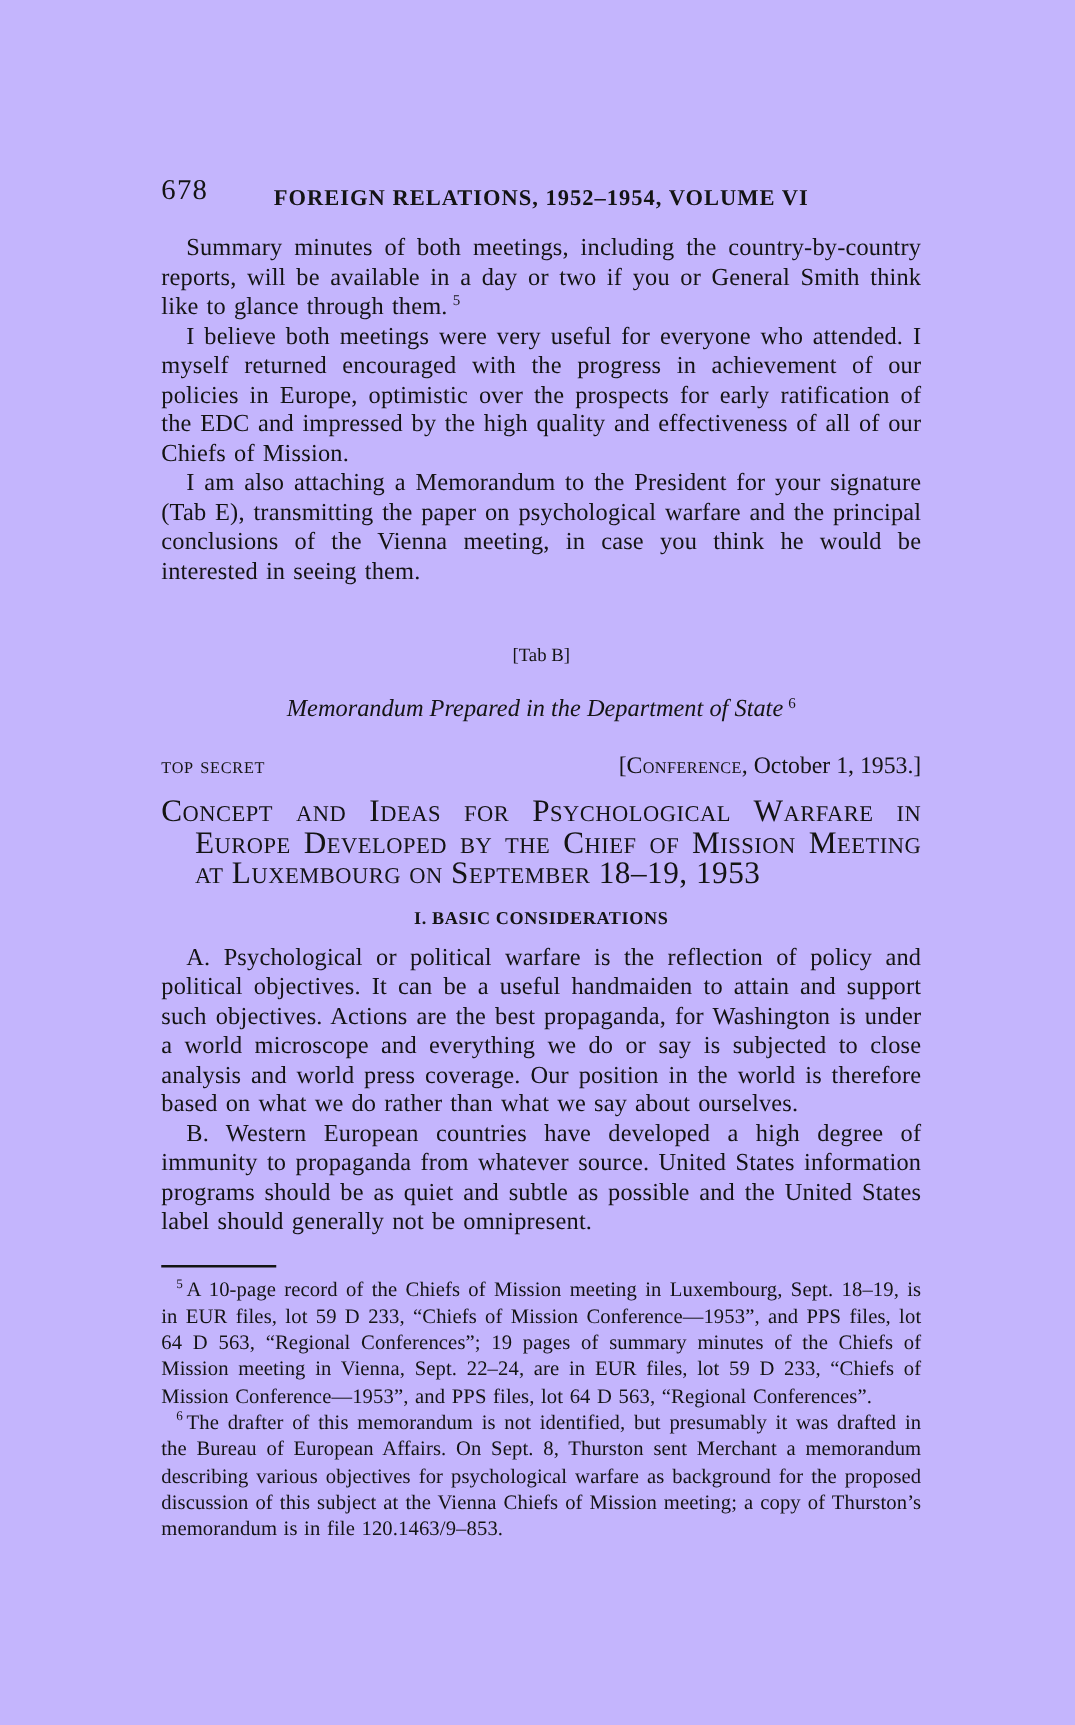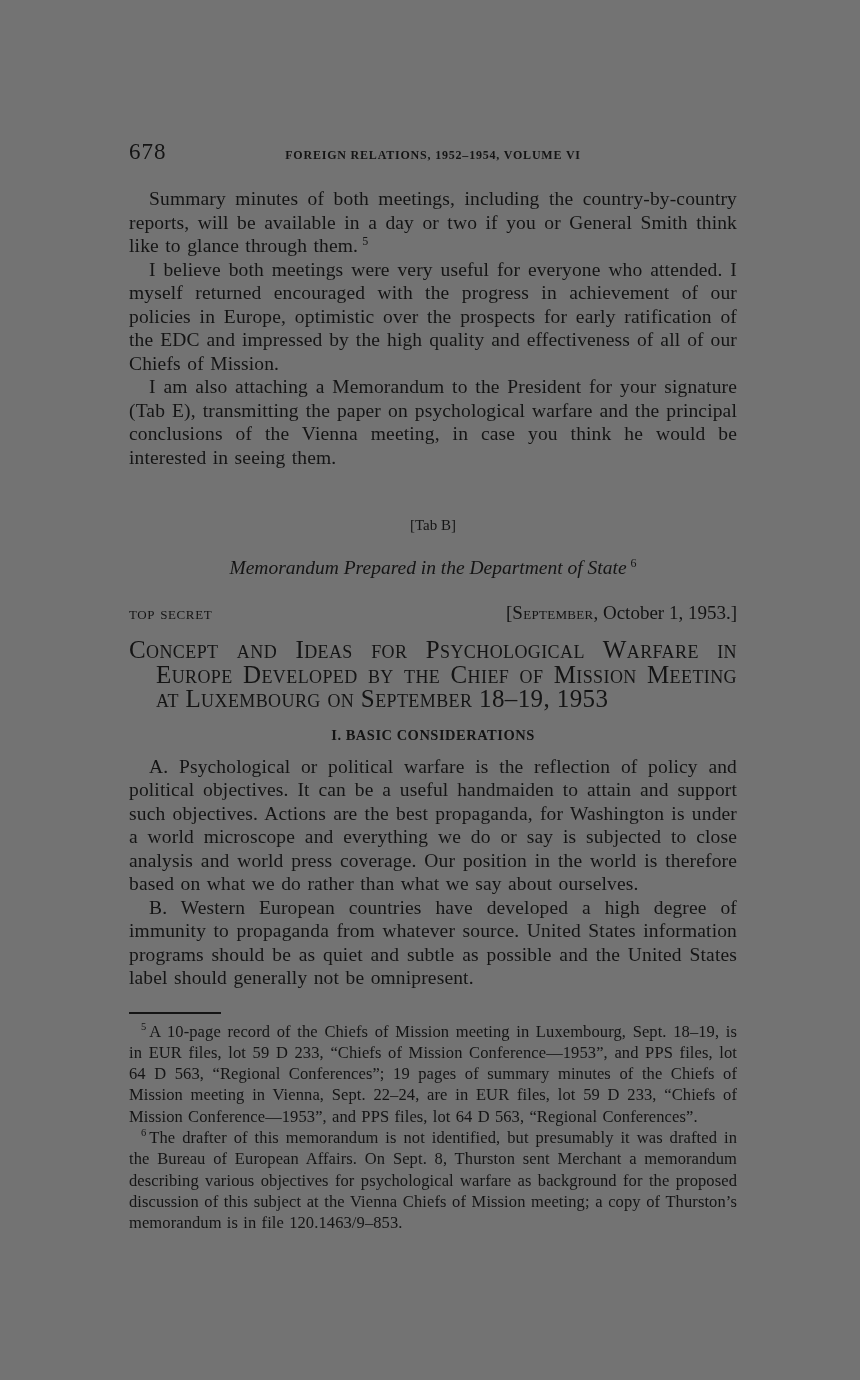--- a/index.html
+++ b/index.html
@@ -1,36 +1,36 @@
 <!DOCTYPE html>
 <html><head>
 <meta charset="utf-8">
 <style>
   html, body { margin: 0; padding: 0; background: #ffffff; }
   .page {
     position: relative;
     width: 860px;
     height: 1380px;
     margin: 0 auto;
-    background: #737373;
+    background: #c4b5fd;
     color: #141414;
     font-family: "Liberation Serif", "DejaVu Serif", serif;
     box-sizing: border-box;
     padding: 143px 123px 40px 129px;
     overflow: hidden;
   }
   
   .running-head { position: relative; height: 26px; margin-bottom: 18px; }
   .page-number {
     position: absolute; left: 0; top: -4px;
     font-size: 23px; letter-spacing: 1px;
   }
   .running-title {
     display: block; text-align: center;
-    font-size: 12px; font-weight: bold; letter-spacing: 0.8px;
+    font-size: 18px; font-weight: bold; letter-spacing: 0.8px;
     padding-top: 5px;
   }
   
   .body-para {
     margin: 0;
     font-size: 19.5px;
     line-height: 23.5px;
     text-align: justify;
     text-indent: 20px;
     letter-spacing: 0.15px;
@@ -103,21 +103,21 @@
     <p class="body-para">I believe both meetings were very useful for everyone who attended. I myself returned encouraged with the progress in achievement of our policies in Europe, optimistic over the prospects for early ratification of the EDC and impressed by the high quality and effectiveness of all of our Chiefs of Mission.</p>
 
     <p class="body-para">I am also attaching a Memorandum to the President for your signature (Tab E), transmitting the paper on psychological warfare and the principal conclusions of the Vienna meeting, in case you think he would be interested in seeing them.</p>
 
     <p class="tab-label">[Tab B]</p>
 
     <h2 class="doc-title"><span>Memorandum Prepared in the Department of State</span><sup class="fn-ref">6</sup></h2>
 
     <div class="class-line">
       <span class="classification">top secret</span>
-      <span class="dateline"><span>[</span><span class="sc">September</span><span>, October 1, 1953.]</span></span>
+      <span class="dateline"><span>[</span><span class="sc">Conference</span><span>, October 1, 1953.]</span></span>
     </div>
 
     <h3 class="subject-heading">Concept and Ideas for Psychological Warfare in Europe Developed by the Chief of Mission Meeting at Luxembourg on September 18–19, 1953</h3>
 
     <h4 class="section-heading">I. BASIC CONSIDERATIONS</h4>
 
     <p class="body-para">A. Psychological or political warfare is the reflection of policy and political objectives. It can be a useful handmaiden to attain and support such objectives. Actions are the best propaganda, for Washington is under a world microscope and everything we do or say is subjected to close analysis and world press coverage. Our position in the world is therefore based on what we do rather than what we say about ourselves.</p>
 
     <p class="body-para">B. Western European countries have developed a high degree of immunity to propaganda from whatever source. United States information programs should be as quiet and subtle as possible and the United States label should generally not be omnipresent.</p>
 

